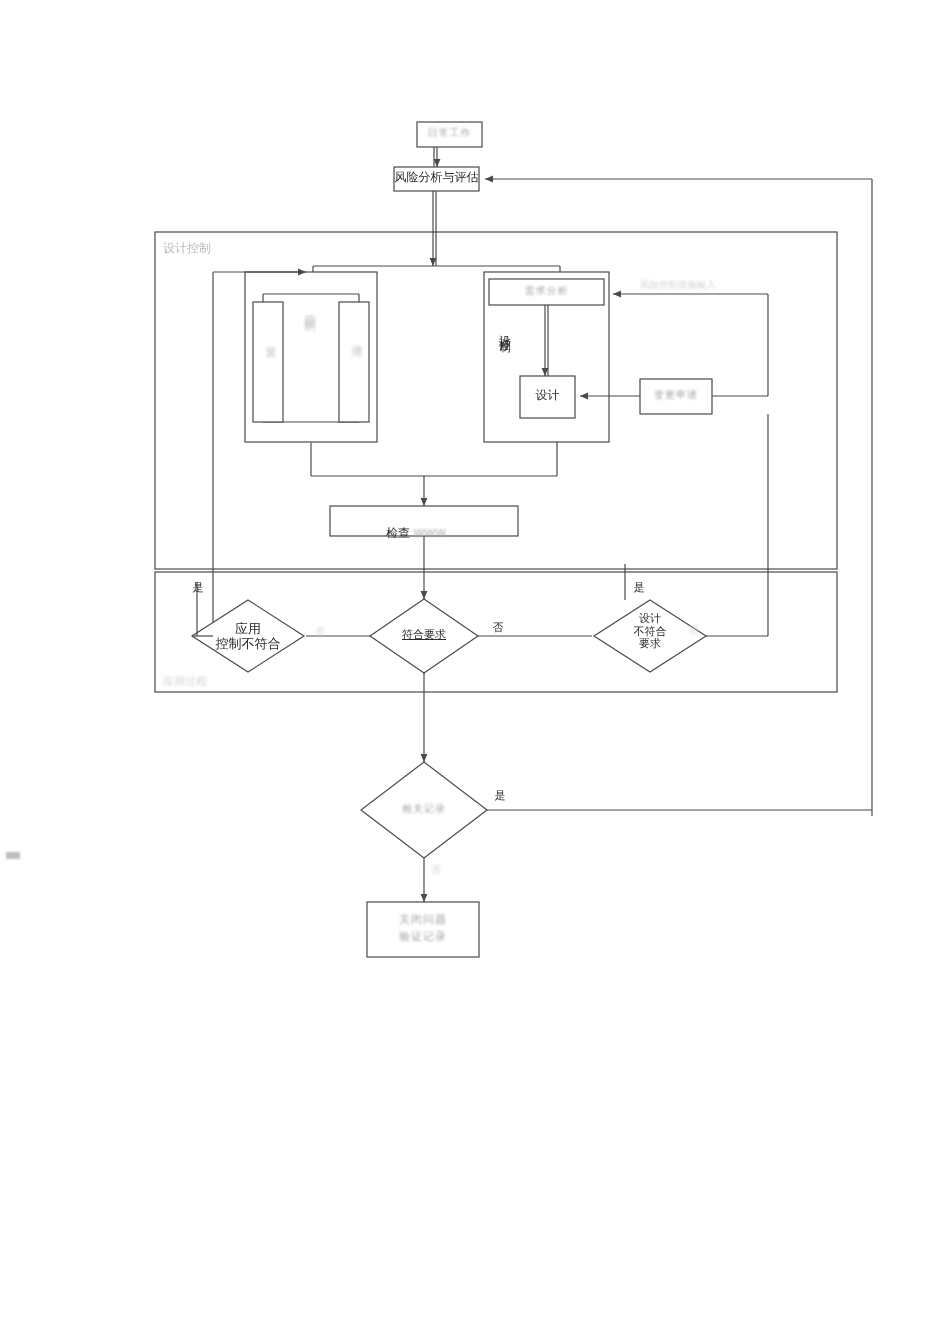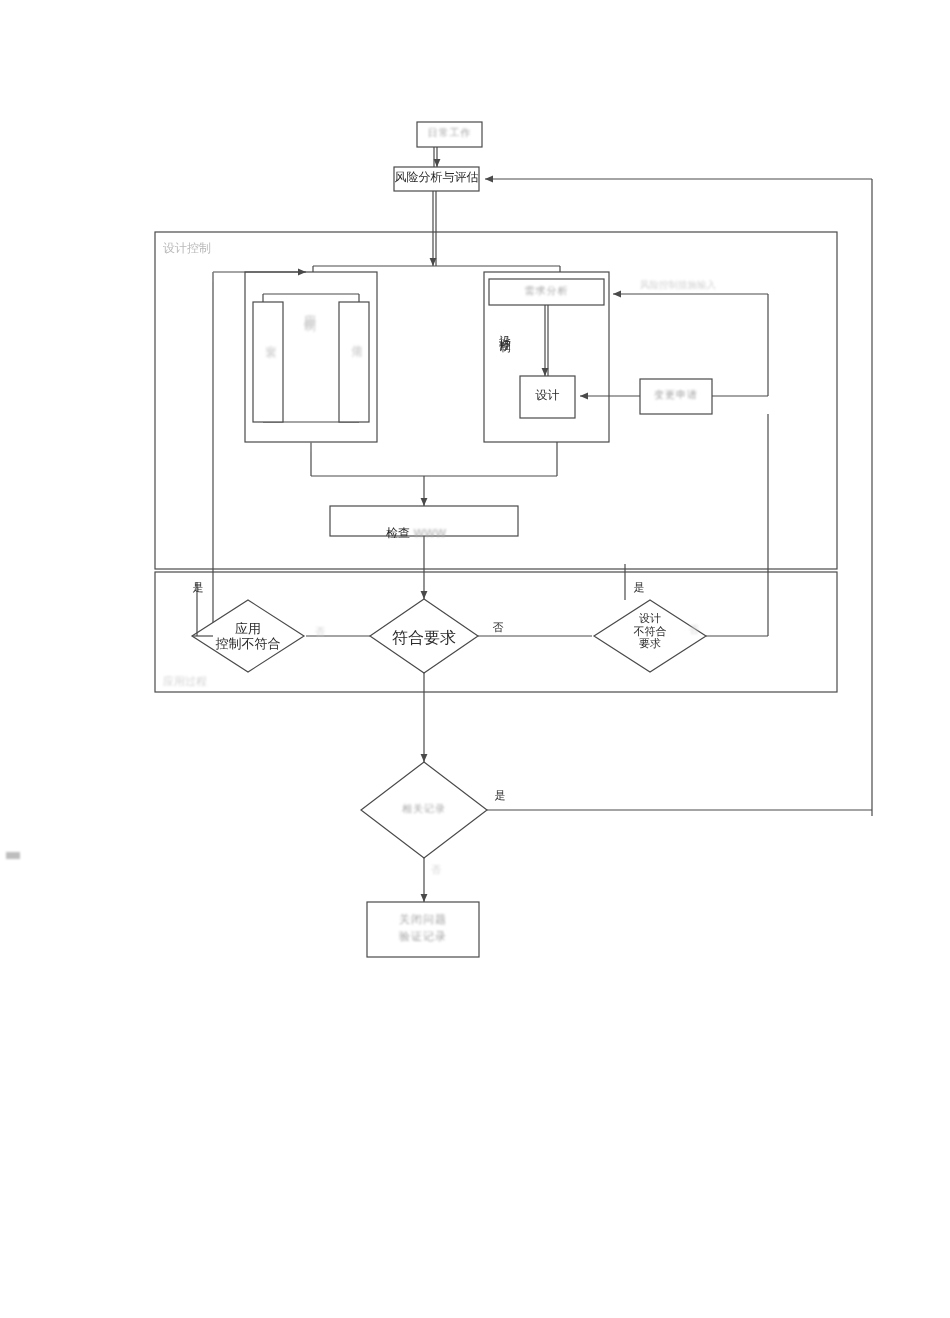--- a/index.html
+++ b/index.html
@@ -186,21 +186,21 @@
 
     <div class="lbl smear" style="left:640px;top:385px;width:72px;font-size:10px;">变更申请</div>
 
     <div class="lbl" style="left:330px;top:509px;width:172px;font-size:12px;">
       <span style="color:#2a2a2a;">检查</span><span style="color:#a9a9a9;filter:blur(1.1px);font-size:11px;">&nbsp;WWW</span>
     </div>
 
     <div class="lbl sharp" style="left:198px;top:618px;width:100px;font-size:13px;">应用
 控制不符合</div>
 
-    <div class="lbl sharp" style="left:380px;top:625px;width:88px;font-size:16px;">符合要求</div>
+    <div class="lbl sharp" style="left:380px;top:625px;width:88px;font-size:11px;text-decoration:underline;">符合要求</div>
 
     <div class="lbl sharp" style="left:608px;top:609px;width:84px;font-size:11px;">设计
 不符合
 要求</div>
 
     <div class="lbl smear" style="left:372px;top:799px;width:104px;font-size:10px;">相关记录</div>
 
     <div class="lbl smear" style="left:367px;top:908px;width:112px;font-size:11px;line-height:1.5;">关闭问题
 验证记录</div>
 

